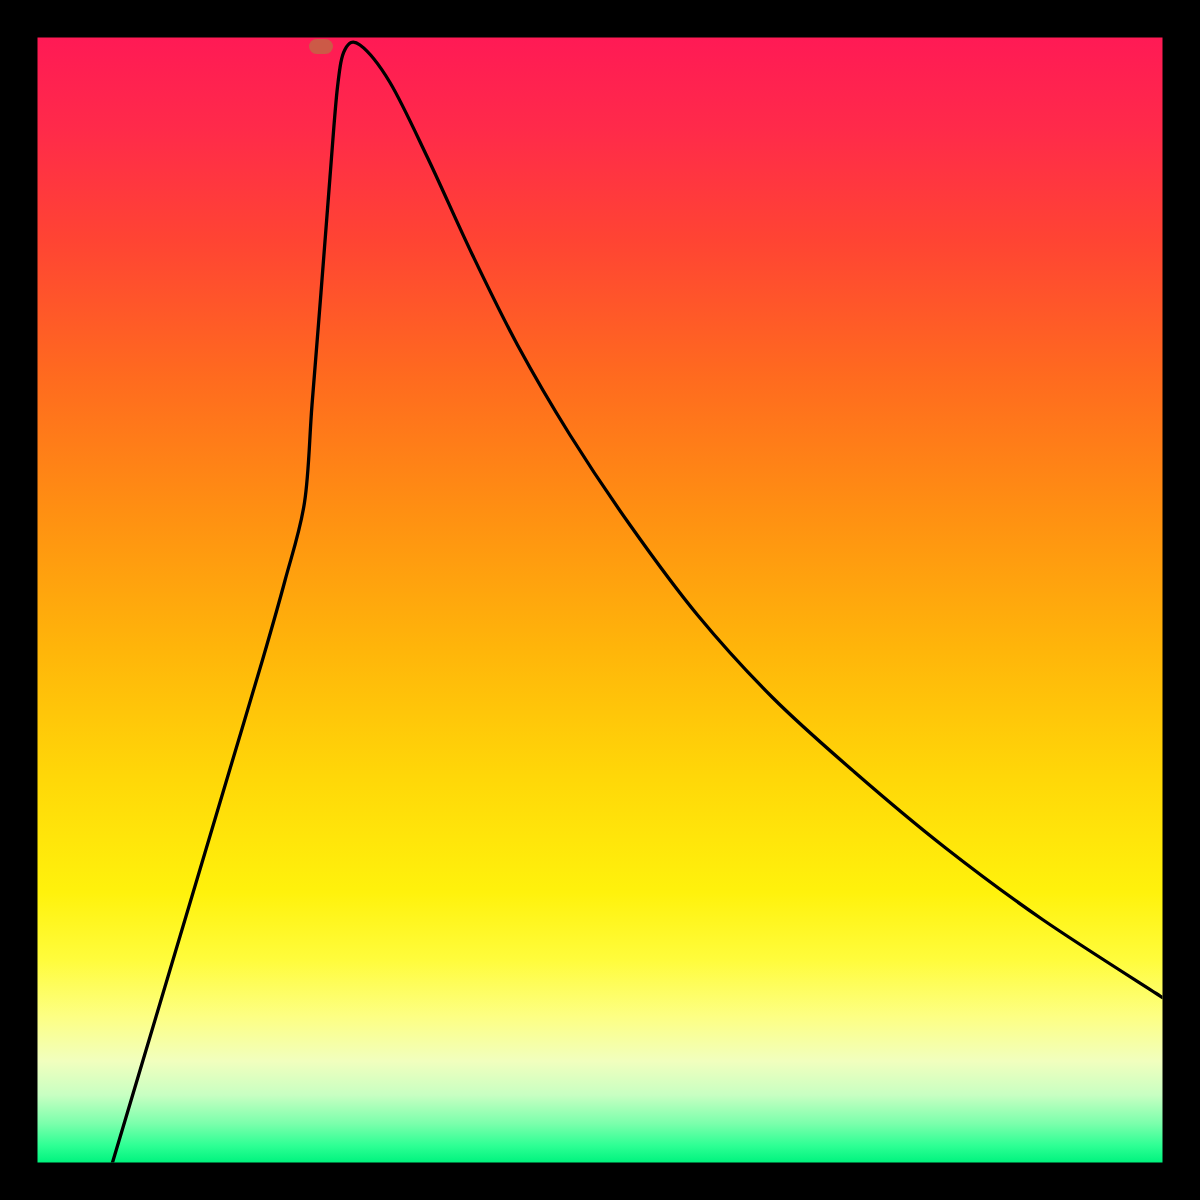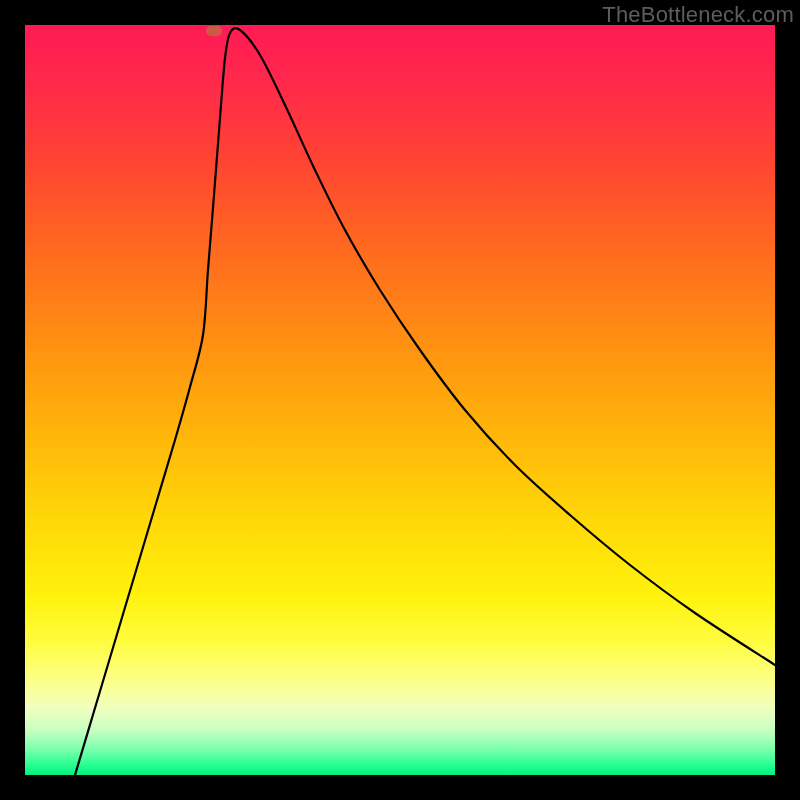--- a/index.html
+++ b/index.html
@@ -69,14 +69,13 @@
 </head>
 <body>
 
 <div class="frame">
   <div class="plot">
     <svg viewBox="0 0 750 750" preserveAspectRatio="none">
       <path id="curve-path" d="M 50 750 C 53.333333333333336 738.8333333333334, 63.333333333333336 705.3333333333334, 70 683 C 76.66666666666667 660.6666666666666, 83.33333333333333 638.3333333333334, 90 616 C 96.66666666666667 593.6666666666666, 103.33333333333333 571.3333333333334, 110 549 C 116.66666666666667 526.6666666666666, 123.33333333333333 504.3333333333333, 130 482 C 136.66666666666666 459.6666666666667, 144.16666666666666 435, 150 415 C 155.83333333333334 395, 160.33333333333334 379.5, 165 362 C 169.66666666666666 344.5, 175 329.5, 178 310 C 181 290.5, 181.16666666666666 268.3333333333333, 183 245 C 184.83333333333334 221.66666666666666, 187 195.33333333333334, 189 170 C 191 144.66666666666666, 193.16666666666666 115.83333333333333, 195 93 C 196.83333333333334 70.16666666666667, 198.33333333333334 47.166666666666664, 200 33 C 201.66666666666666 18.833333333333336, 202.5 12.666666666666668, 205 8 C 207.5 3.333333333333333, 210 1.3333333333333335, 215 5 C 220 8.666666666666666, 227.5 17.5, 235 30 C 242.5 42.5, 250.83333333333334 60.83333333333333, 260 80 C 269.1666666666667 99.16666666666667, 280 124.16666666666667, 290 145 C 300 165.83333333333334, 309.1666666666667 185, 320 205 C 330.8333333333333 225, 342.5 245, 355 265 C 367.5 285, 380.8333333333333 305, 395 325 C 409.1666666666667 345, 424.1666666666667 365.8333333333333, 440 385 C 455.8333333333333 404.1666666666667, 472.5 422.5, 490 440 C 507.5 457.5, 525.8333333333334 473.3333333333333, 545 490 C 564.1666666666666 506.6666666666667, 584.1666666666666 523.6666666666666, 605 540 C 625.8333333333334 556.3333333333334, 645.8333333333334 571.3333333333334, 670 588 C 694.1666666666666 604.6666666666666, 736.6666666666666 631.3333333333334, 750 640" fill="none" stroke="#000" stroke-width="2.2" stroke-linecap="round" stroke-linejoin="round"></path>
     </svg>
     <div class="marker" id="marker" style="left: 181px; top: 1px; background: rgb(204, 90, 71);"></div>
   </div>
-  <div class="watermark">TheBottleneck.com</div>
 </div>
 
 </body></html>

